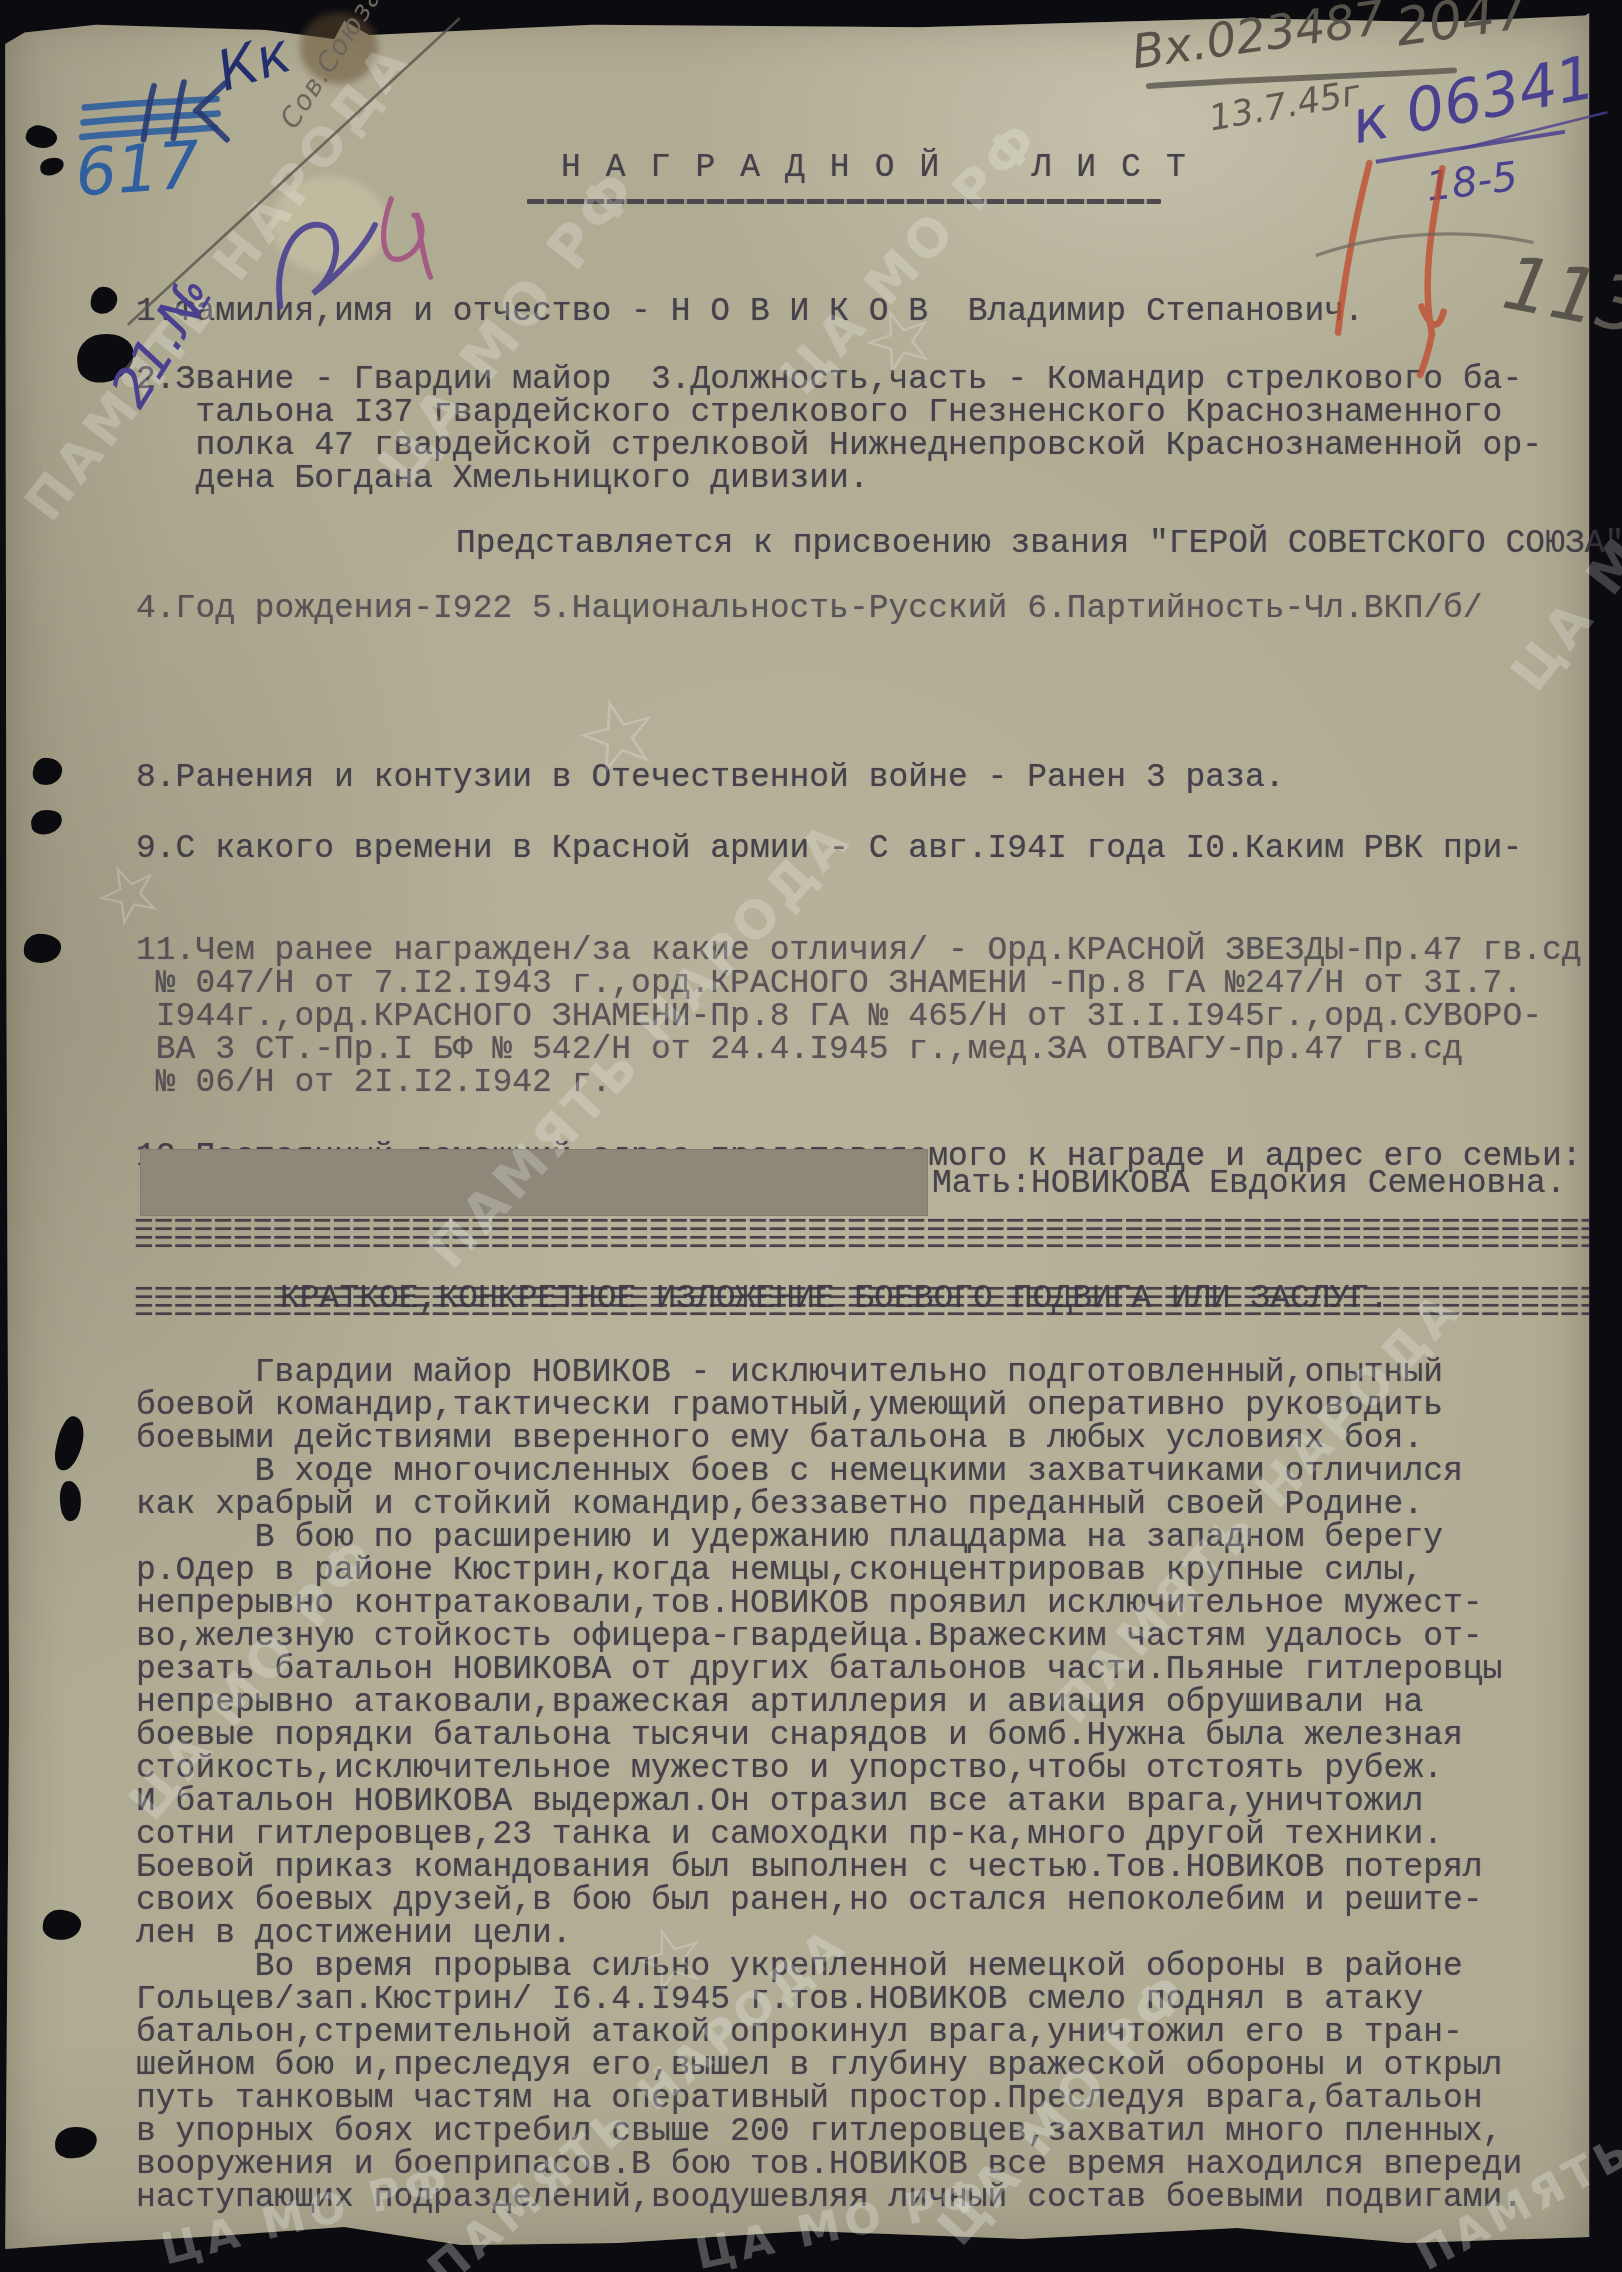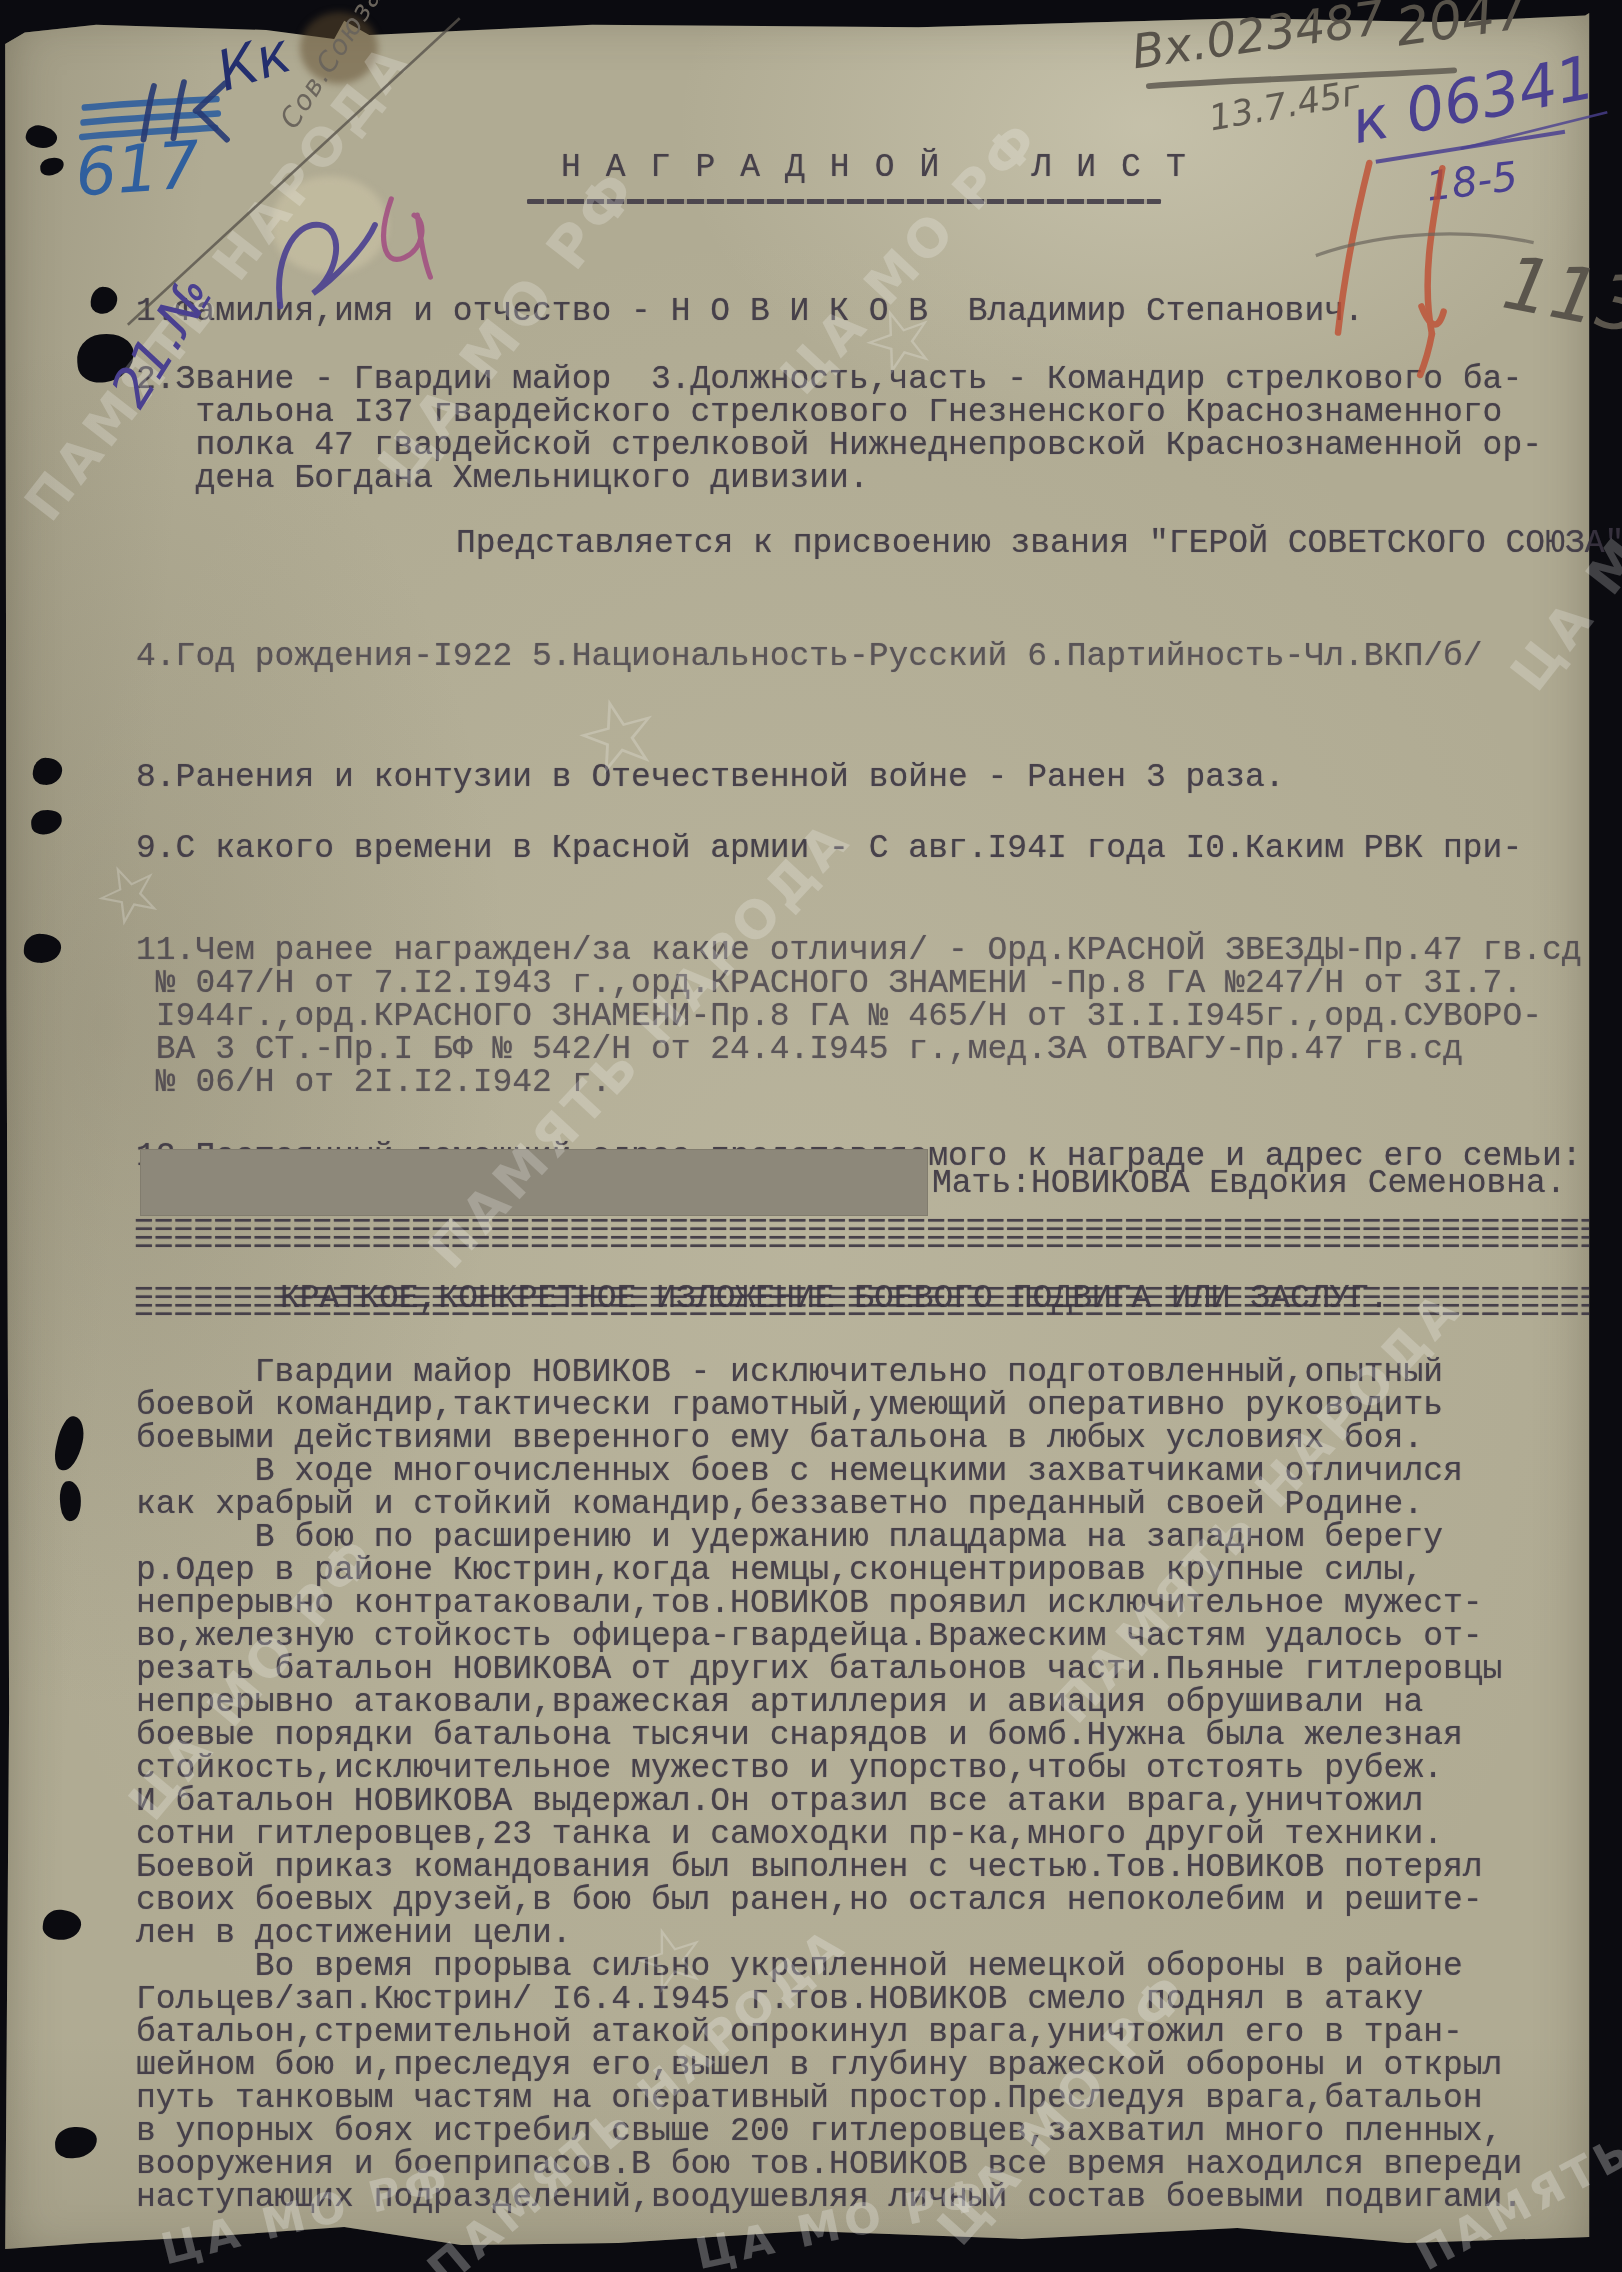--- a/index.html
+++ b/index.html
@@ -51,21 +51,21 @@
 
   <div class="stain" style="left:300px;top:11.7px;width:78px;height:72px;background:rgba(96,76,45,.5);"></div>
   <div class="stain" style="left:271px;top:176px;width:117px;height:98px;background:rgba(212,203,172,.45);"></div>
 
   <div class="tl title" style="left:561px;top:151px;">Н А Г Р А Д Н О Й    Л И С Т</div>
   <div class="rule" style="left:527px;top:199px;width:634px;height:4.6px;"></div>
 
   <div class="tl" style="left:136px;top:295px;"><div>1.Фамилия,имя и отчество - Н О В И К О В  Владимир Степанович.</div></div>
   <div class="tl" style="left:136px;top:363px;line-height:33px;"><div>2.Звание - Гвардии майор  3.Должность,часть - Командир стрелкового ба-</div><div>   тальона I37 гвардейского стрелкового Гнезненского Краснознаменного</div><div>   полка 47 гвардейской стрелковой Нижнеднепровской Краснознаменной ор-</div><div>   дена Богдана Хмельницкого дивизии.</div></div>
   <div class="tl" style="left:456px;top:527px;">Представляется к присвоению звания "ГЕРОЙ СОВЕТСКОГО СОЮЗА"</div>
-  <div class="tl faded" style="left:136px;top:592px;margin-top:48px;"><div>4.Год рождения-I922 5.Национальность-Русский 6.Партийность-Чл.ВКП/б/</div></div>
+  <div class="tl faded" style="left:136px;top:592px;"><div>4.Год рождения-I922 5.Национальность-Русский 6.Партийность-Чл.ВКП/б/</div></div>
   <div class="tl" style="left:136px;top:761px;"><div>8.Ранения и контузии в Отечественной войне - Ранен 3 раза.</div></div>
   <div class="tl" style="left:136px;top:831px;line-height:35px;"><div>9.С какого времени в Красной армии - С авг.I94I года I0.Каким РВК при-</div></div>
   <div class="tl faded" style="left:136px;top:934px;line-height:33px;"><div>11.Чем ранее награжден/за какие отличия/ - Орд.КРАСНОЙ ЗВЕЗДЫ-Пр.47 гв.сд</div><div> № 047/Н от 7.I2.I943 г.,орд.КРАСНОГО ЗНАМЕНИ -Пр.8 ГА №247/Н от 3I.7.</div><div> I944г.,орд.КРАСНОГО ЗНАМЕНИ-Пр.8 ГА № 465/Н от 3I.I.I945г.,орд.СУВОРО-</div><div> ВА 3 СТ.-Пр.I БФ № 542/Н от 24.4.I945 г.,мед.ЗА ОТВАГУ-Пр.47 гв.сд</div><div> № 06/Н от 2I.I2.I942 г.</div></div>
 
   <div class="tl" style="left:136px;top:1140px;">12.Постоянный домашний адрес представляемого к награде и адрес его семьи:</div>
   <div class="redact" style="left:140px;top:1149px;width:786px;height:65px;"></div>
   <div class="tl" style="left:932px;top:1167px;text-align:center;">Мать:НОВИКОВА Евдокия Семеновна.</div>
 
   <div class="tl sep" style="left:134px;top:1211px;">================================================================================</div>
   <div class="tl sep" style="left:134px;top:1228px;">================================================================================</div>

